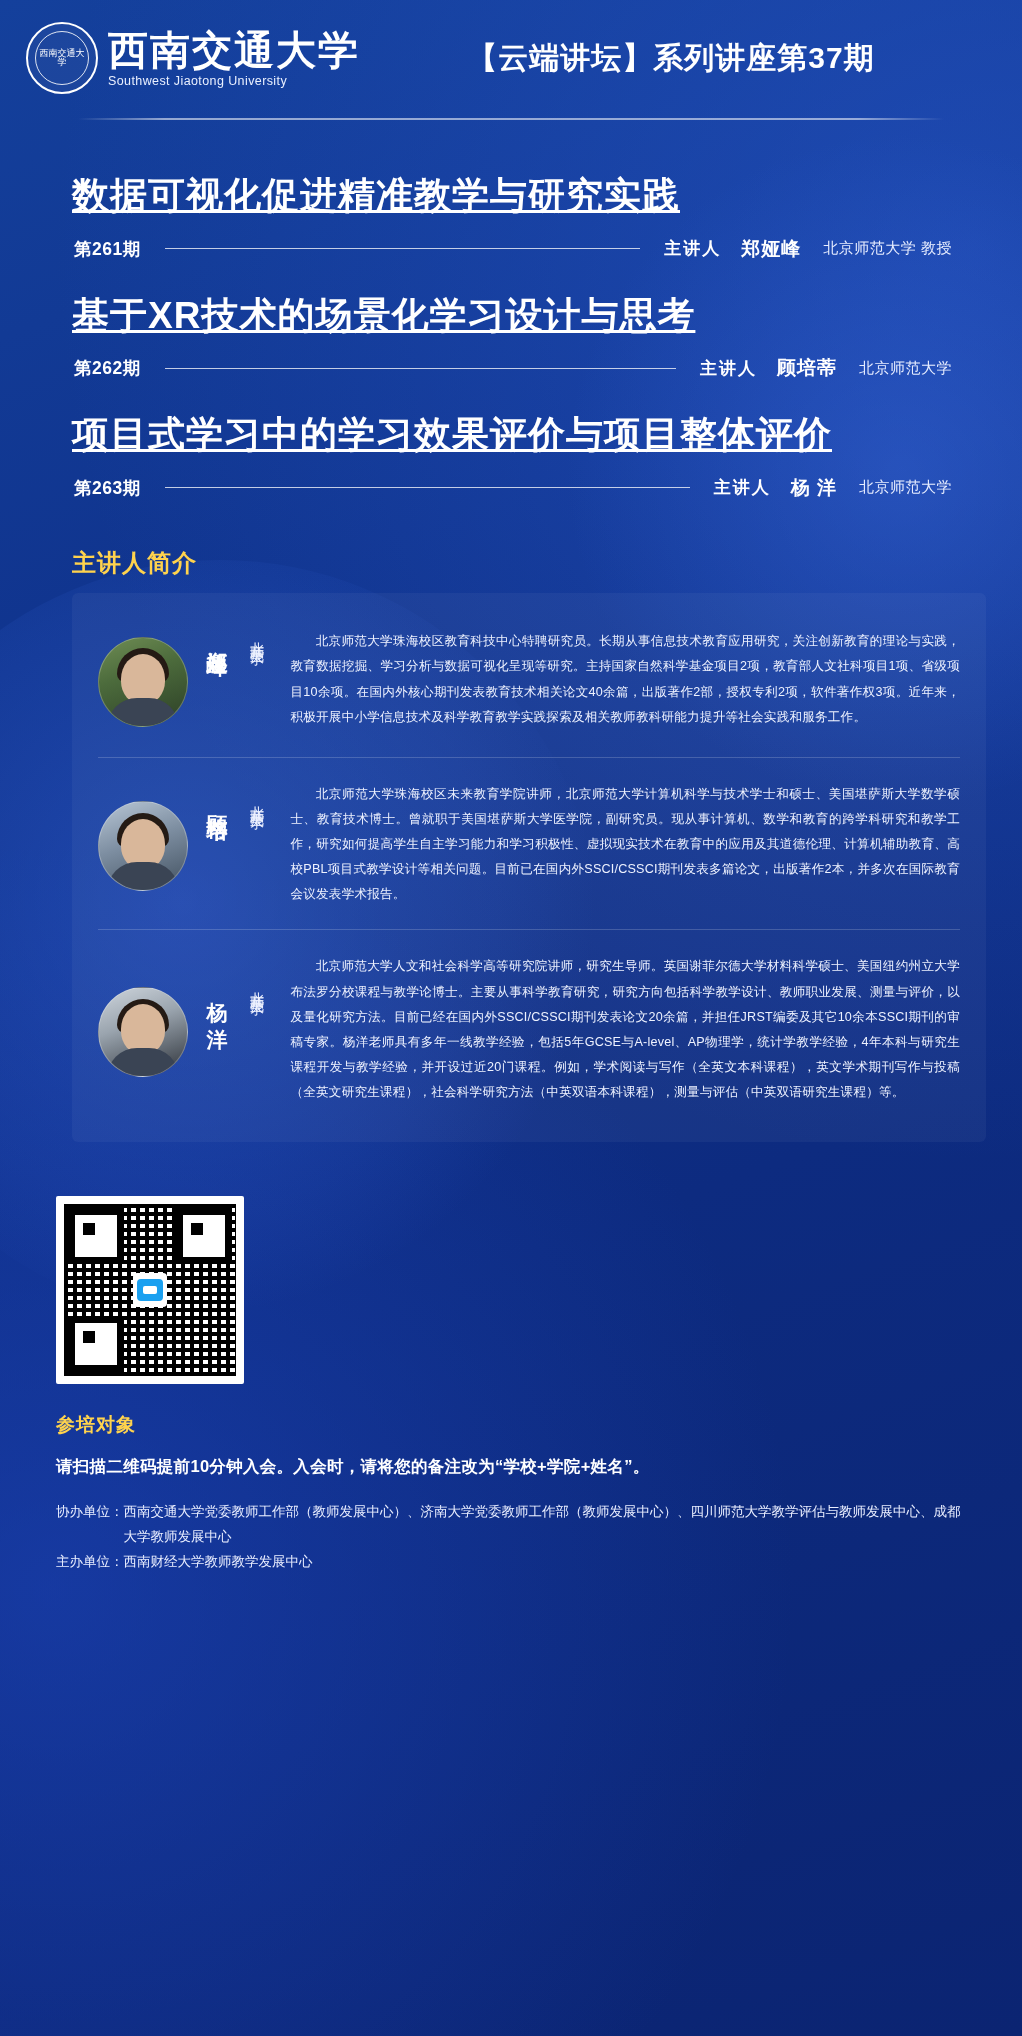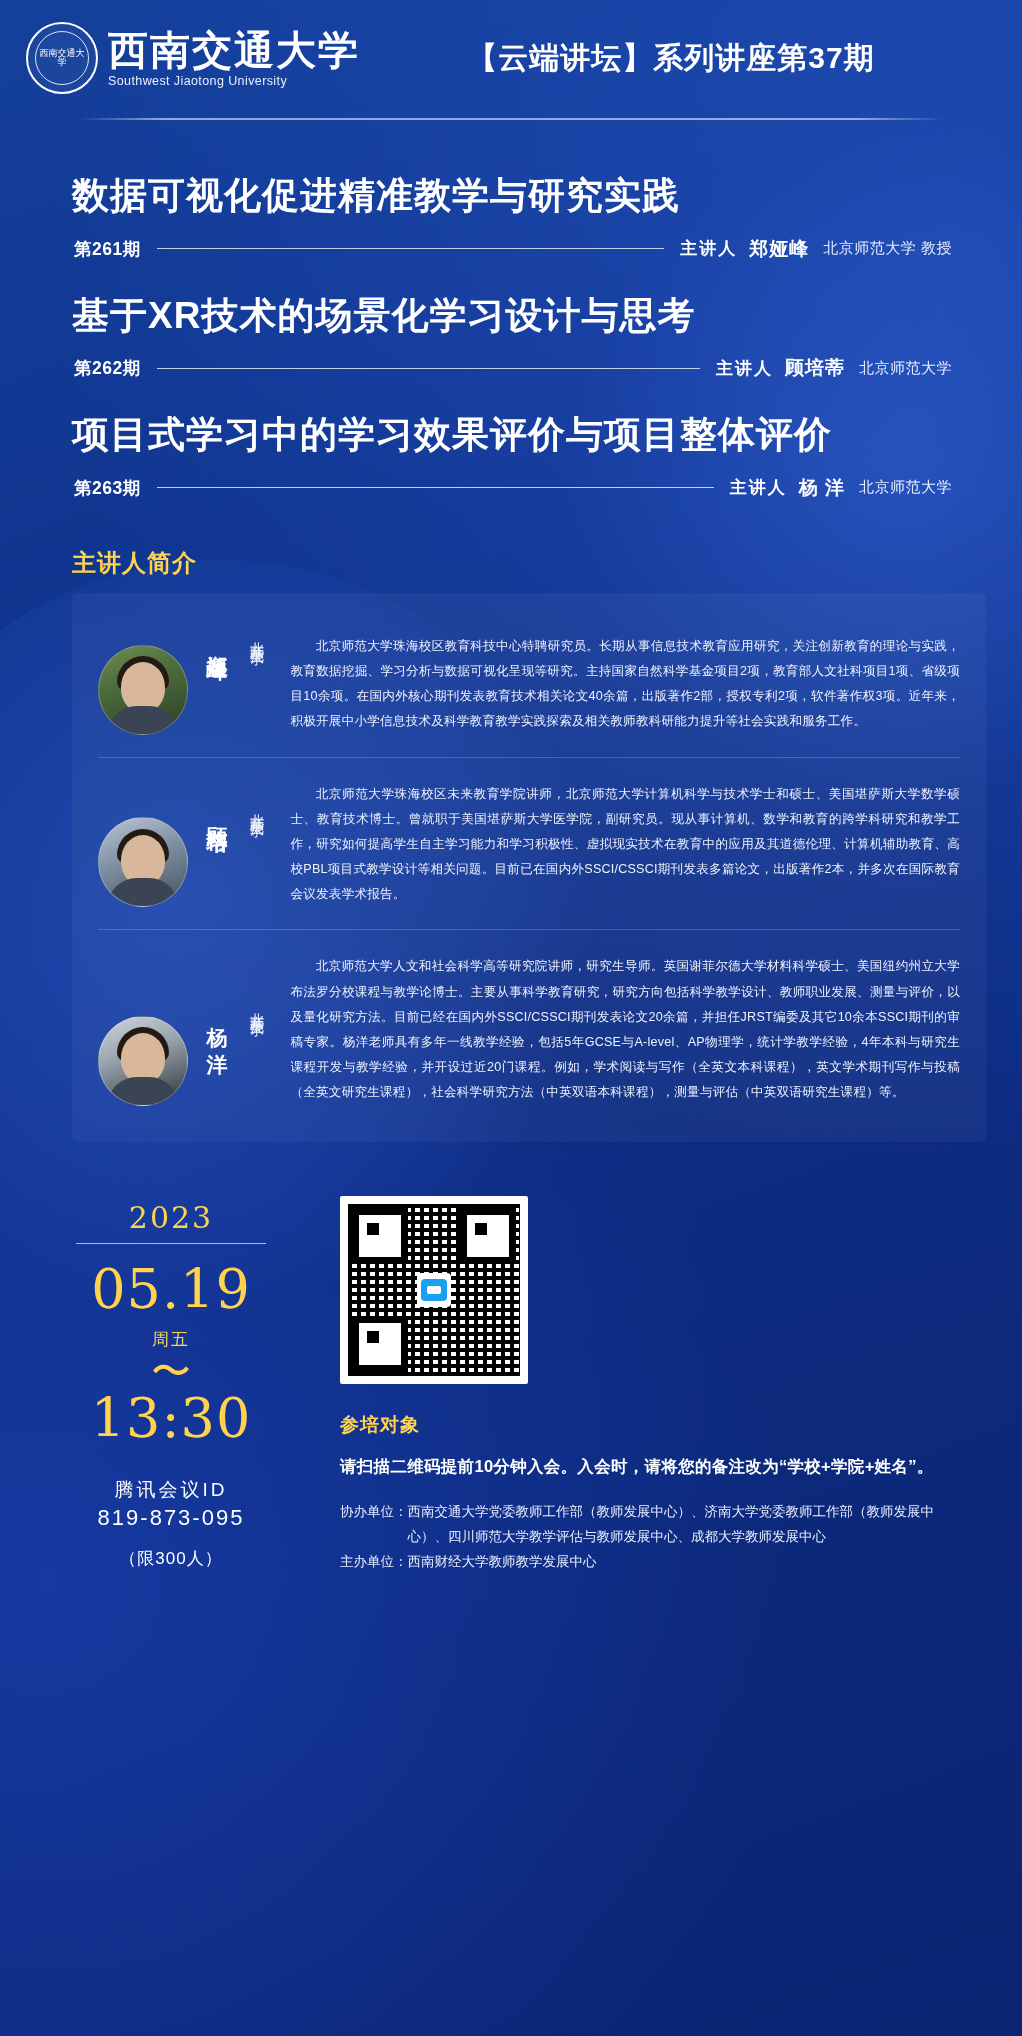--- a/index.html
+++ b/index.html
@@ -67,23 +67,24 @@
     height:2px;margin:14px 78px 0 78px;
     background:linear-gradient(90deg,rgba(255,255,255,0) 0%,rgba(255,255,255,0.55) 10%,rgba(255,255,255,0.55) 90%,rgba(255,255,255,0) 100%);
   }
 
   
   .talks{padding:22px 70px 0 70px;}
   .talk{margin-bottom:4px;}
   .talk-title{
     font-size:37px;font-weight:bold;letter-spacing:1px;line-height:1.5;
     margin:26px 0 2px 2px;
+    text-decoration:underline;
   }
   .talk-meta{
-    display:flex;align-items:center;gap:0;font-size:17px;font-weight:bold;
+    display:flex;align-items:center;gap:8px;font-size:17px;font-weight:bold;
     margin:12px 0 0 4px;
   }
   .talk-no{flex:0 0 auto;font-size:17.5px;font-weight:bold;letter-spacing:0.5px;}
   .meta-line{
     flex:1;height:1px;background:rgba(255,255,255,0.75);margin:0 16px;
   }
   .speaker-label{font-weight:bold;font-size:17px;letter-spacing:2px;margin-right:12px;}
   .speaker-name{font-weight:bold;font-size:19px;letter-spacing:1px;margin-right:14px;}
   .speaker-org{font-weight:normal;font-size:15px;color:#e7edff;letter-spacing:0.5px;}
 
@@ -92,21 +93,21 @@
     color:#ffd34d;font-size:24px;font-weight:bold;letter-spacing:1px;
     margin:46px 0 14px 72px;
   }
   .bio-panel{
     margin:0 36px 0 72px;
     background:rgba(255,255,255,0.045);
     border-radius:6px;
     padding:8px 26px 14px 26px;
   }
   .bio{
-    display:flex;align-items:flex-end;gap:18px;padding:24px 0 22px 0;
+    display:flex;align-items:center;gap:18px;padding:24px 0 22px 0;
     border-bottom:1px solid rgba(255,255,255,0.18);
   }
   .bio:last-child{border-bottom:none;}
   .portrait{
     width:88px;height:88px;border-radius:50%;flex:0 0 auto;margin-top:4px;
     overflow:hidden;position:relative;border:1px solid rgba(255,255,255,0.25);
   }
   .p1{background:linear-gradient(160deg,#6f8d54 0%,#4c6b3c 40%,#2c3f26 100%);}
   .p2{background:linear-gradient(160deg,#b9c7d6 0%,#7d8ea1 45%,#41505f 100%);}
   .p3{background:linear-gradient(160deg,#cfd6dd 0%,#9aa4ae 40%,#2a2f36 100%);}
@@ -286,31 +287,20 @@
         </div>
         <div class="bio-name">杨 洋</div>
         <div class="bio-org">北京师范大学</div>
         <div class="bio-text">北京师范大学人文和社会科学高等研究院讲师，研究生导师。英国谢菲尔德大学材料科学硕士、美国纽约州立大学布法罗分校课程与教学论博士。主要从事科学教育研究，研究方向包括科学教学设计、教师职业发展、测量与评价，以及量化研究方法。目前已经在国内外SSCI/CSSCI期刊发表论文20余篇，并担任JRST编委及其它10余本SSCI期刊的审稿专家。杨洋老师具有多年一线教学经验，包括5年GCSE与A-level、AP物理学，统计学教学经验，4年本科与研究生课程开发与教学经验，并开设过近20门课程。例如，学术阅读与写作（全英文本科课程），英文学术期刊写作与投稿（全英文研究生课程），社会科学研究方法（中英双语本科课程），测量与评估（中英双语研究生课程）等。</div>
       </div>
 
     </div>
 
     <div class="bottom">
 
-      <div class="date-col">
-        <div class="year">2023</div>
-        <div class="date-rule"></div>
-        <div class="big-date">05.19</div>
-        <div class="weekday">周五</div>
-        <div class="wave">〜</div>
-        <div class="big-time">13:30</div>
-        <div class="meet-id">腾讯会议ID</div>
-        <div class="meet-num">819-873-095</div>
-        <div class="limit">（限300人）</div>
-      </div>
 
       <div class="right-col">
         <div class="qr-wrap">
           <div class="qr">
             <span class="qr-eye qr-e1">
                 <i></i>
               </span>
             <span class="qr-eye qr-e2">
                 <i></i>
               </span>

